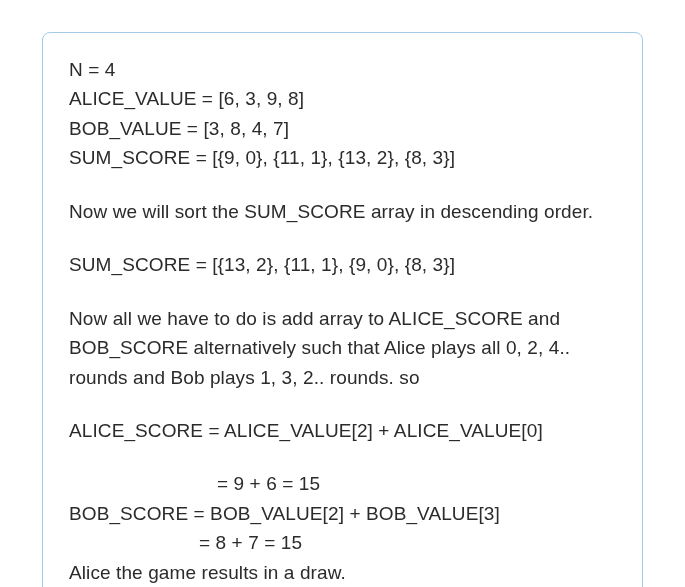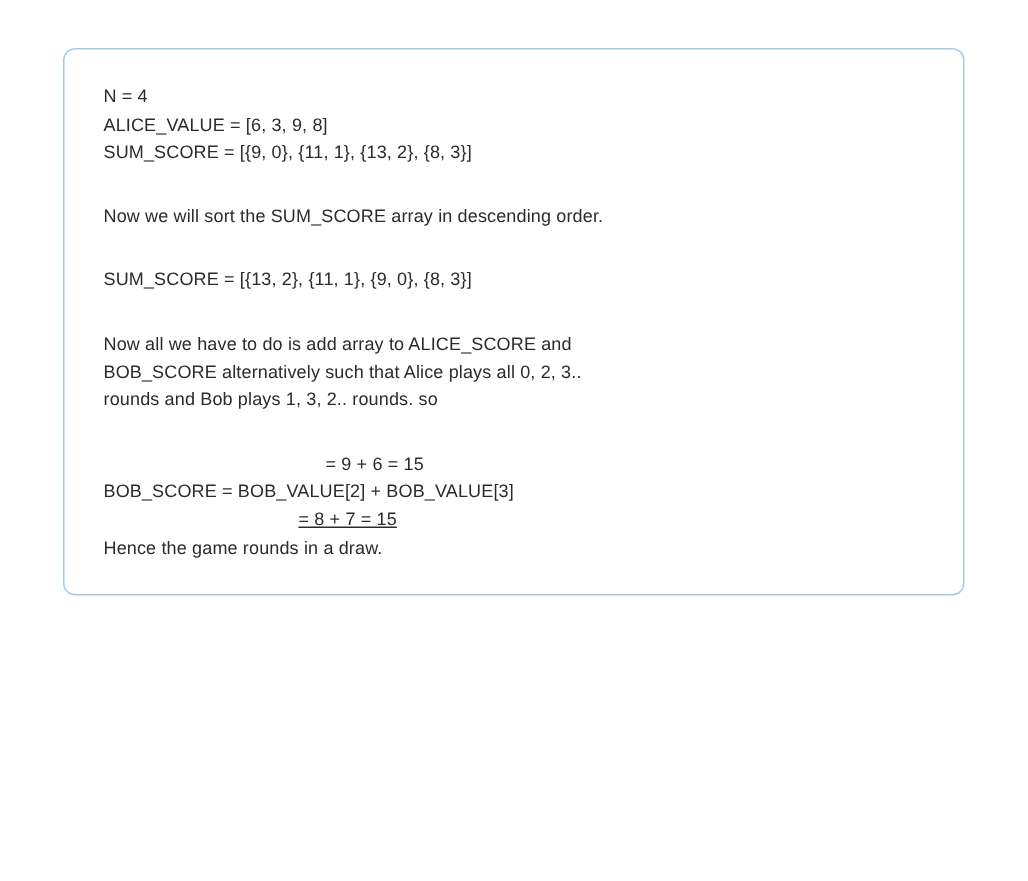--- a/index.html
+++ b/index.html
@@ -14,49 +14,51 @@
       font-family: Arial, Helvetica, sans-serif;
       padding: 32px 42px;
     }
     .container {
       border: 1.5px solid #a3cce8;
       border-radius: 8px;
       padding: 22px 26px 22px 26px;
       background: #ffffff;
     }
     .line {
-      font-size: 12px;
+      font-size: 19px;
       color: #2b2b2b;
       line-height: 1.55;
       letter-spacing: 0.1px;
     }
     .spacer {
       height: 24px;
     }
     .indent {
       padding-left: 148px;
+      margin-top: 24px;
     }
     .indent-bob {
       padding-left: 130px;
-      text-decoration: underline;
     }
   </style>
 </head>
 <body>
 
 <div class="container">
   <div class="line">N = 4</div>
   <div class="line">ALICE_VALUE = [6, 3, 9, 8]</div>
+  <div class="line">BOB_VALUE = [3, 8, 4, 7]</div>
   <div class="line">SUM_SCORE = [{9, 0}, {11, 1}, {13, 2}, {8, 3}]</div>
   <div class="spacer"></div>
   <div class="line">Now we will sort the SUM_SCORE array in descending order.</div>
   <div class="spacer"></div>
   <div class="line">SUM_SCORE = [{13, 2}, {11, 1}, {9, 0}, {8, 3}]</div>
   <div class="spacer"></div>
   <div class="line">Now all we have to do is add array to ALICE_SCORE and</div>
-  <div class="line">BOB_SCORE alternatively such that Alice plays all 0, 2, 3..</div>
+  <div class="line">BOB_SCORE alternatively such that Alice plays all 0, 2, 4..</div>
   <div class="line">rounds and Bob plays 1, 3, 2.. rounds. so</div>
   <div class="spacer"></div>
+  <div class="line">ALICE_SCORE = ALICE_VALUE[2] + ALICE_VALUE[0]</div>
   <div class="line indent">= 9 + 6 = 15</div>
   <div class="line">BOB_SCORE = BOB_VALUE[2] + BOB_VALUE[3]</div>
   <div class="line indent-bob">= 8 + 7 = 15</div>
-  <div class="line">Hence the game rounds in a draw.</div>
+  <div class="line">Alice the game results in a draw.</div>
 </div>
 
 </body></html>

